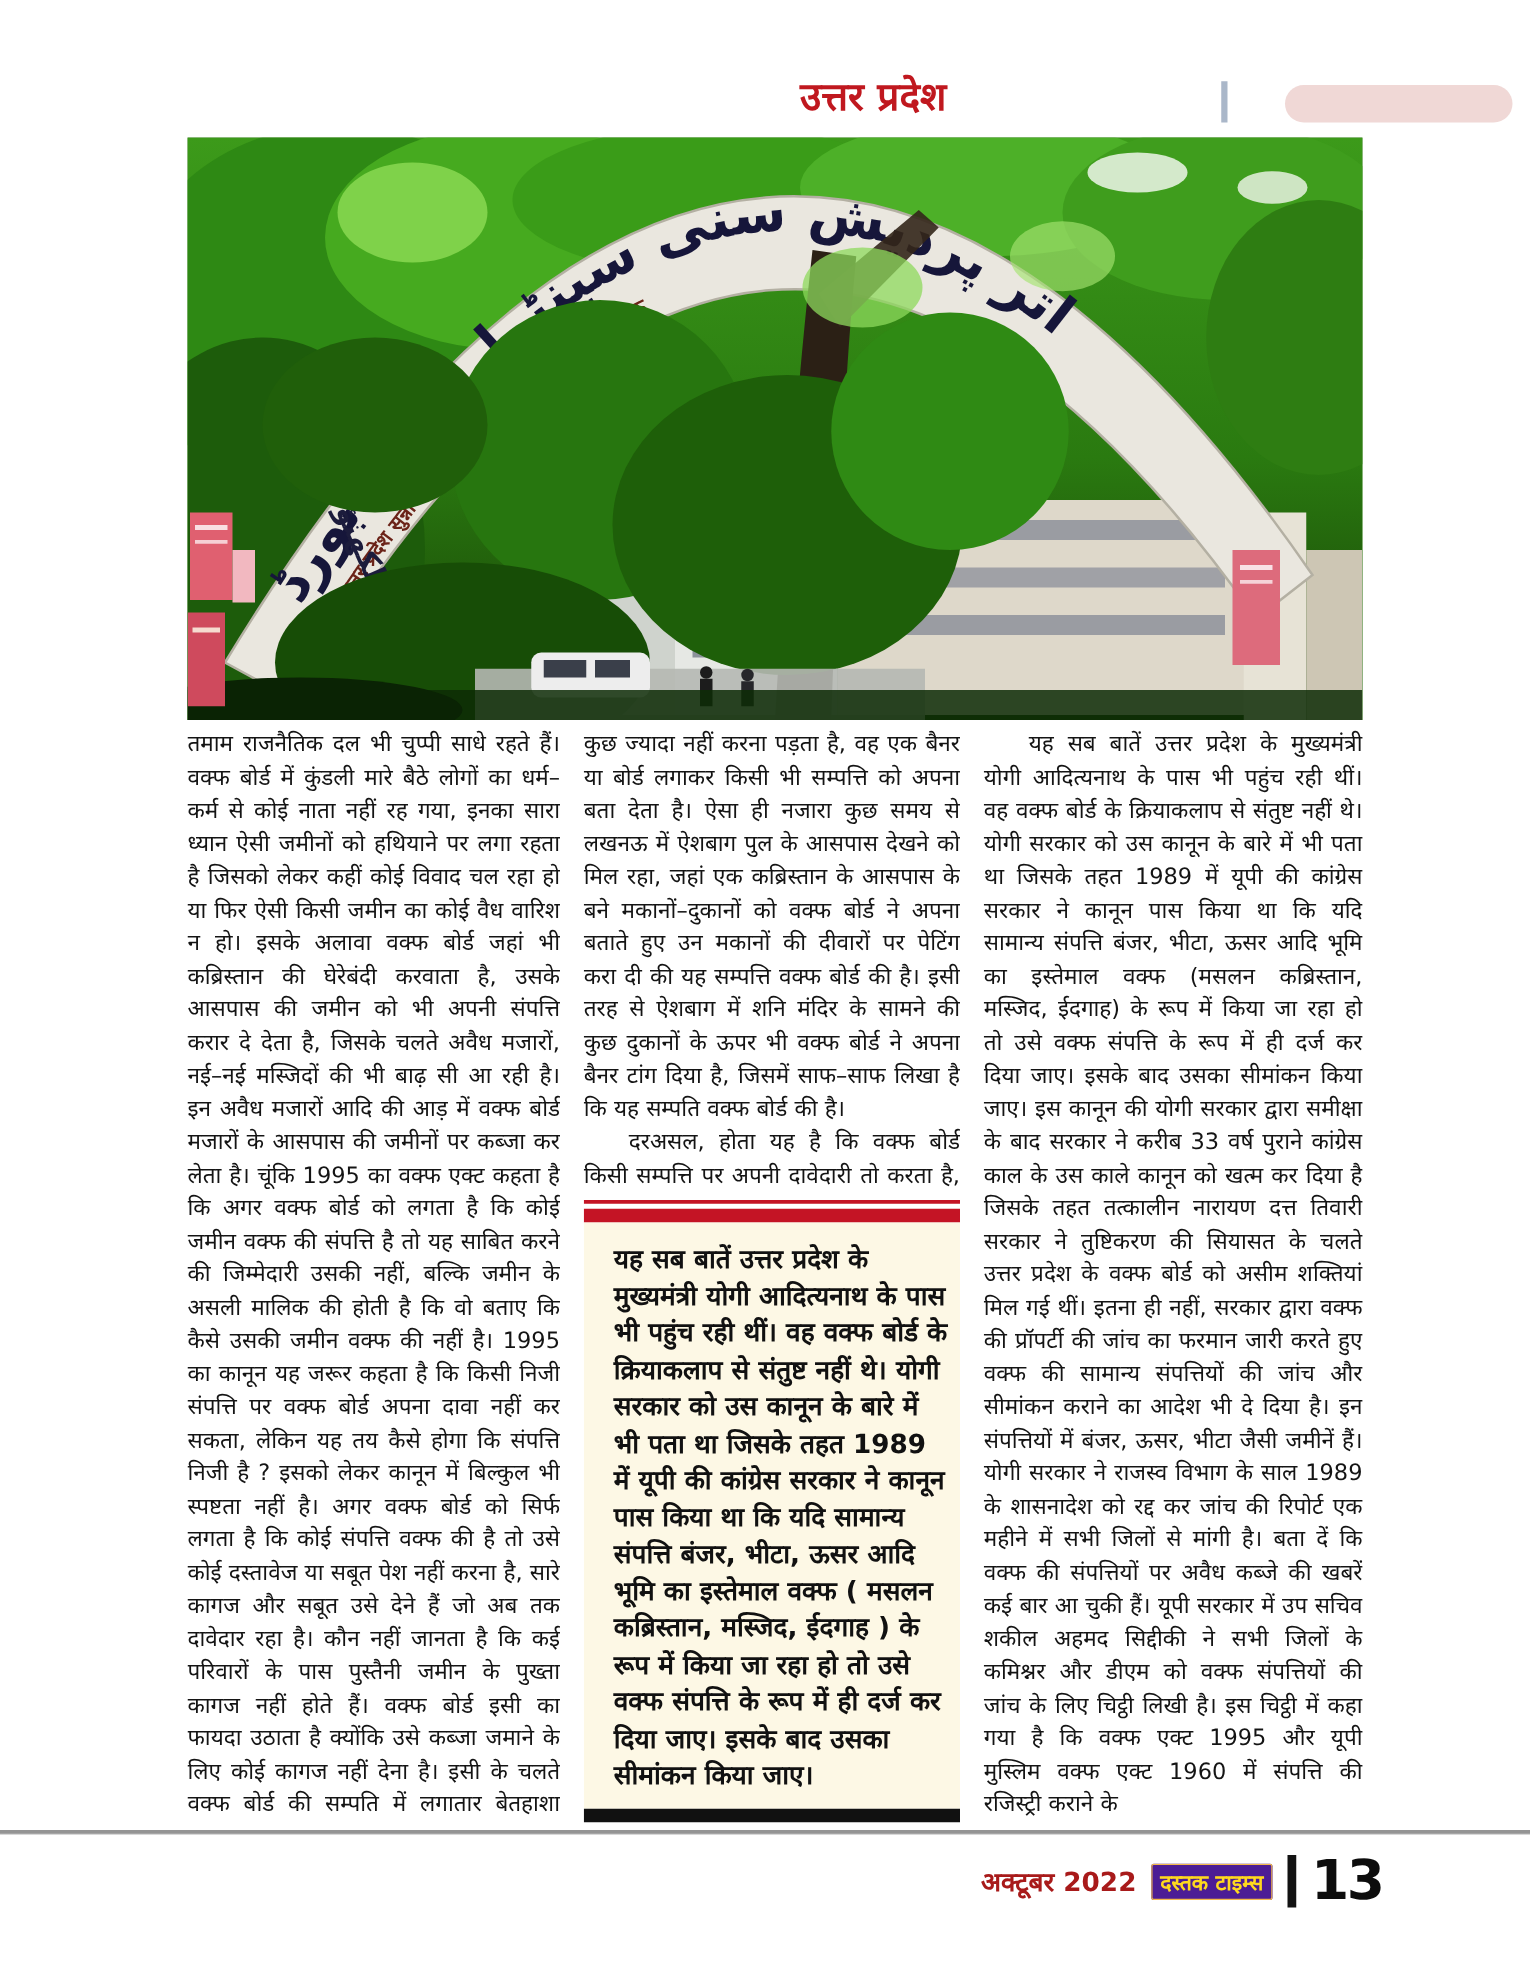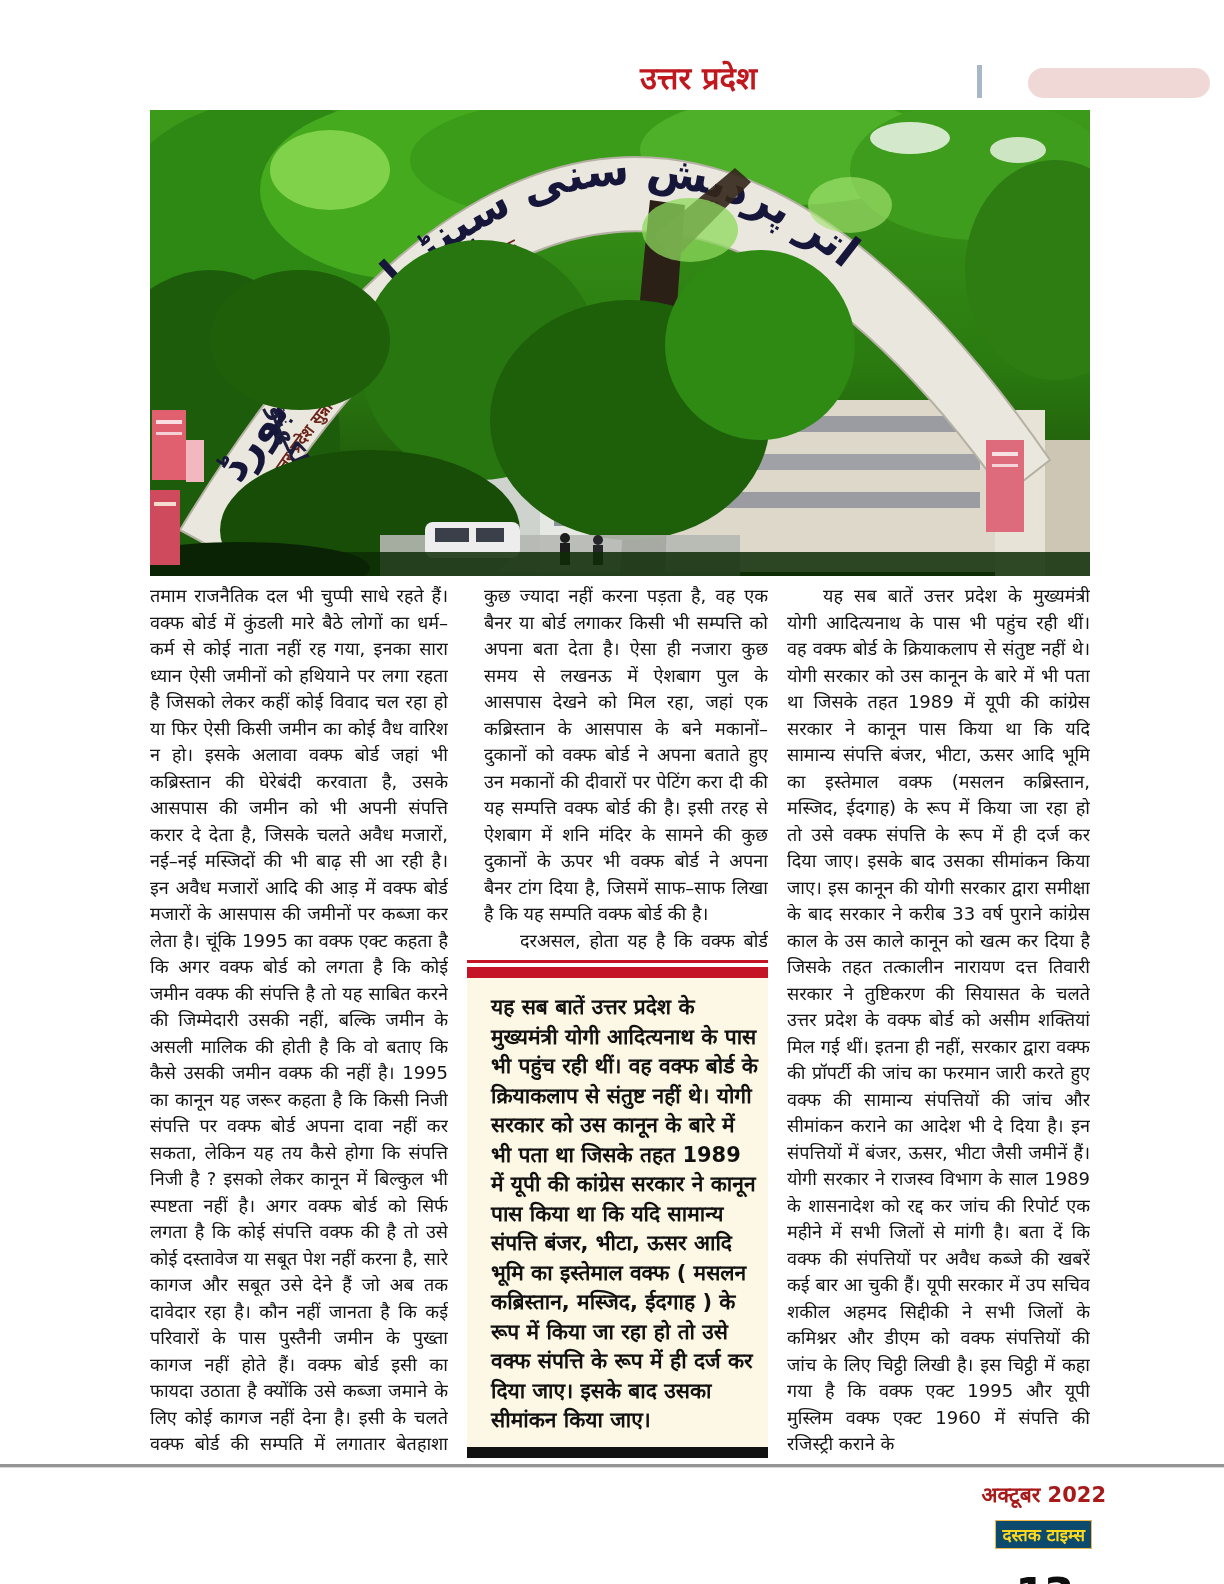--- a/index.html
+++ b/index.html
@@ -19,33 +19,33 @@
   
   .col{
     position:absolute;top:583px;height:875px;overflow:hidden;
     font-size:18px;line-height:26.5px;text-align:justify;color:#141414;
   }
   .col1{left:150px;width:298px;}
   .col2{left:467px;width:301px;display:flex;flex-direction:column;}
   .col3{left:787px;width:303px;}
   .para{margin:0;}
   .para.indent{text-indent:36px;}
-  .col2-text{height:372px;overflow:hidden;flex:none;margin-left:17px;}
+  .col2-text{height:372px;overflow:hidden;flex:none;}
   .rule-thin{height:3px;background:#c41425;margin-top:5px;flex:none;}
   .rule-thick{height:11px;background:#c41425;margin-top:4px;flex:none;}
   .quote-box{
     flex:1;background:#fdf8e5;padding:15px 10px 8px 24px;overflow:hidden;
     font-size:21px;line-height:29.5px;font-weight:bold;color:#111;text-align:left;
   }
   .rule-black{height:11px;background:#111;flex:none;}
   
   .foot-rule{position:absolute;top:1464px;left:0;width:1224px;height:3px;background:#949494;border-bottom:1px solid #d8d8d8;}
-  .foot-row{position:absolute;top:1480px;right:118px;display:flex;align-items:center;gap:12px;height:50px;flex-direction:column;}
+  .foot-row{position:absolute;top:1480px;right:118px;display:flex;align-items:center;gap:12px;height:50px;}
   .foot-date{font-size:21px;font-weight:bold;color:#a81a1a;white-space:nowrap;}
-  .foot-logo{background:#0c4a6e;color:#ffd91e;font-size:17px;font-weight:bold;padding:3px 7px;border-radius:2px;white-space:nowrap;box-shadow:0 0 0 1px #f3b84a inset;}
+  .foot-logo{background:#4c1d95;color:#ffd91e;font-size:17px;font-weight:bold;padding:3px 7px;border-radius:2px;white-space:nowrap;box-shadow:0 0 0 1px #f3b84a inset;}
   .foot-bar{width:7px;height:42px;background:#121212;}
   .foot-num{font-size:44px;font-weight:700;color:#0d0d0d;letter-spacing:-2px;line-height:44px;}
 </style>
 </head>
 <body>
 
 <div class="hdr-label">उत्तर प्रदेश</div>
 <div class="hdr-divider"></div>
 <div class="hdr-pill"></div>
 

